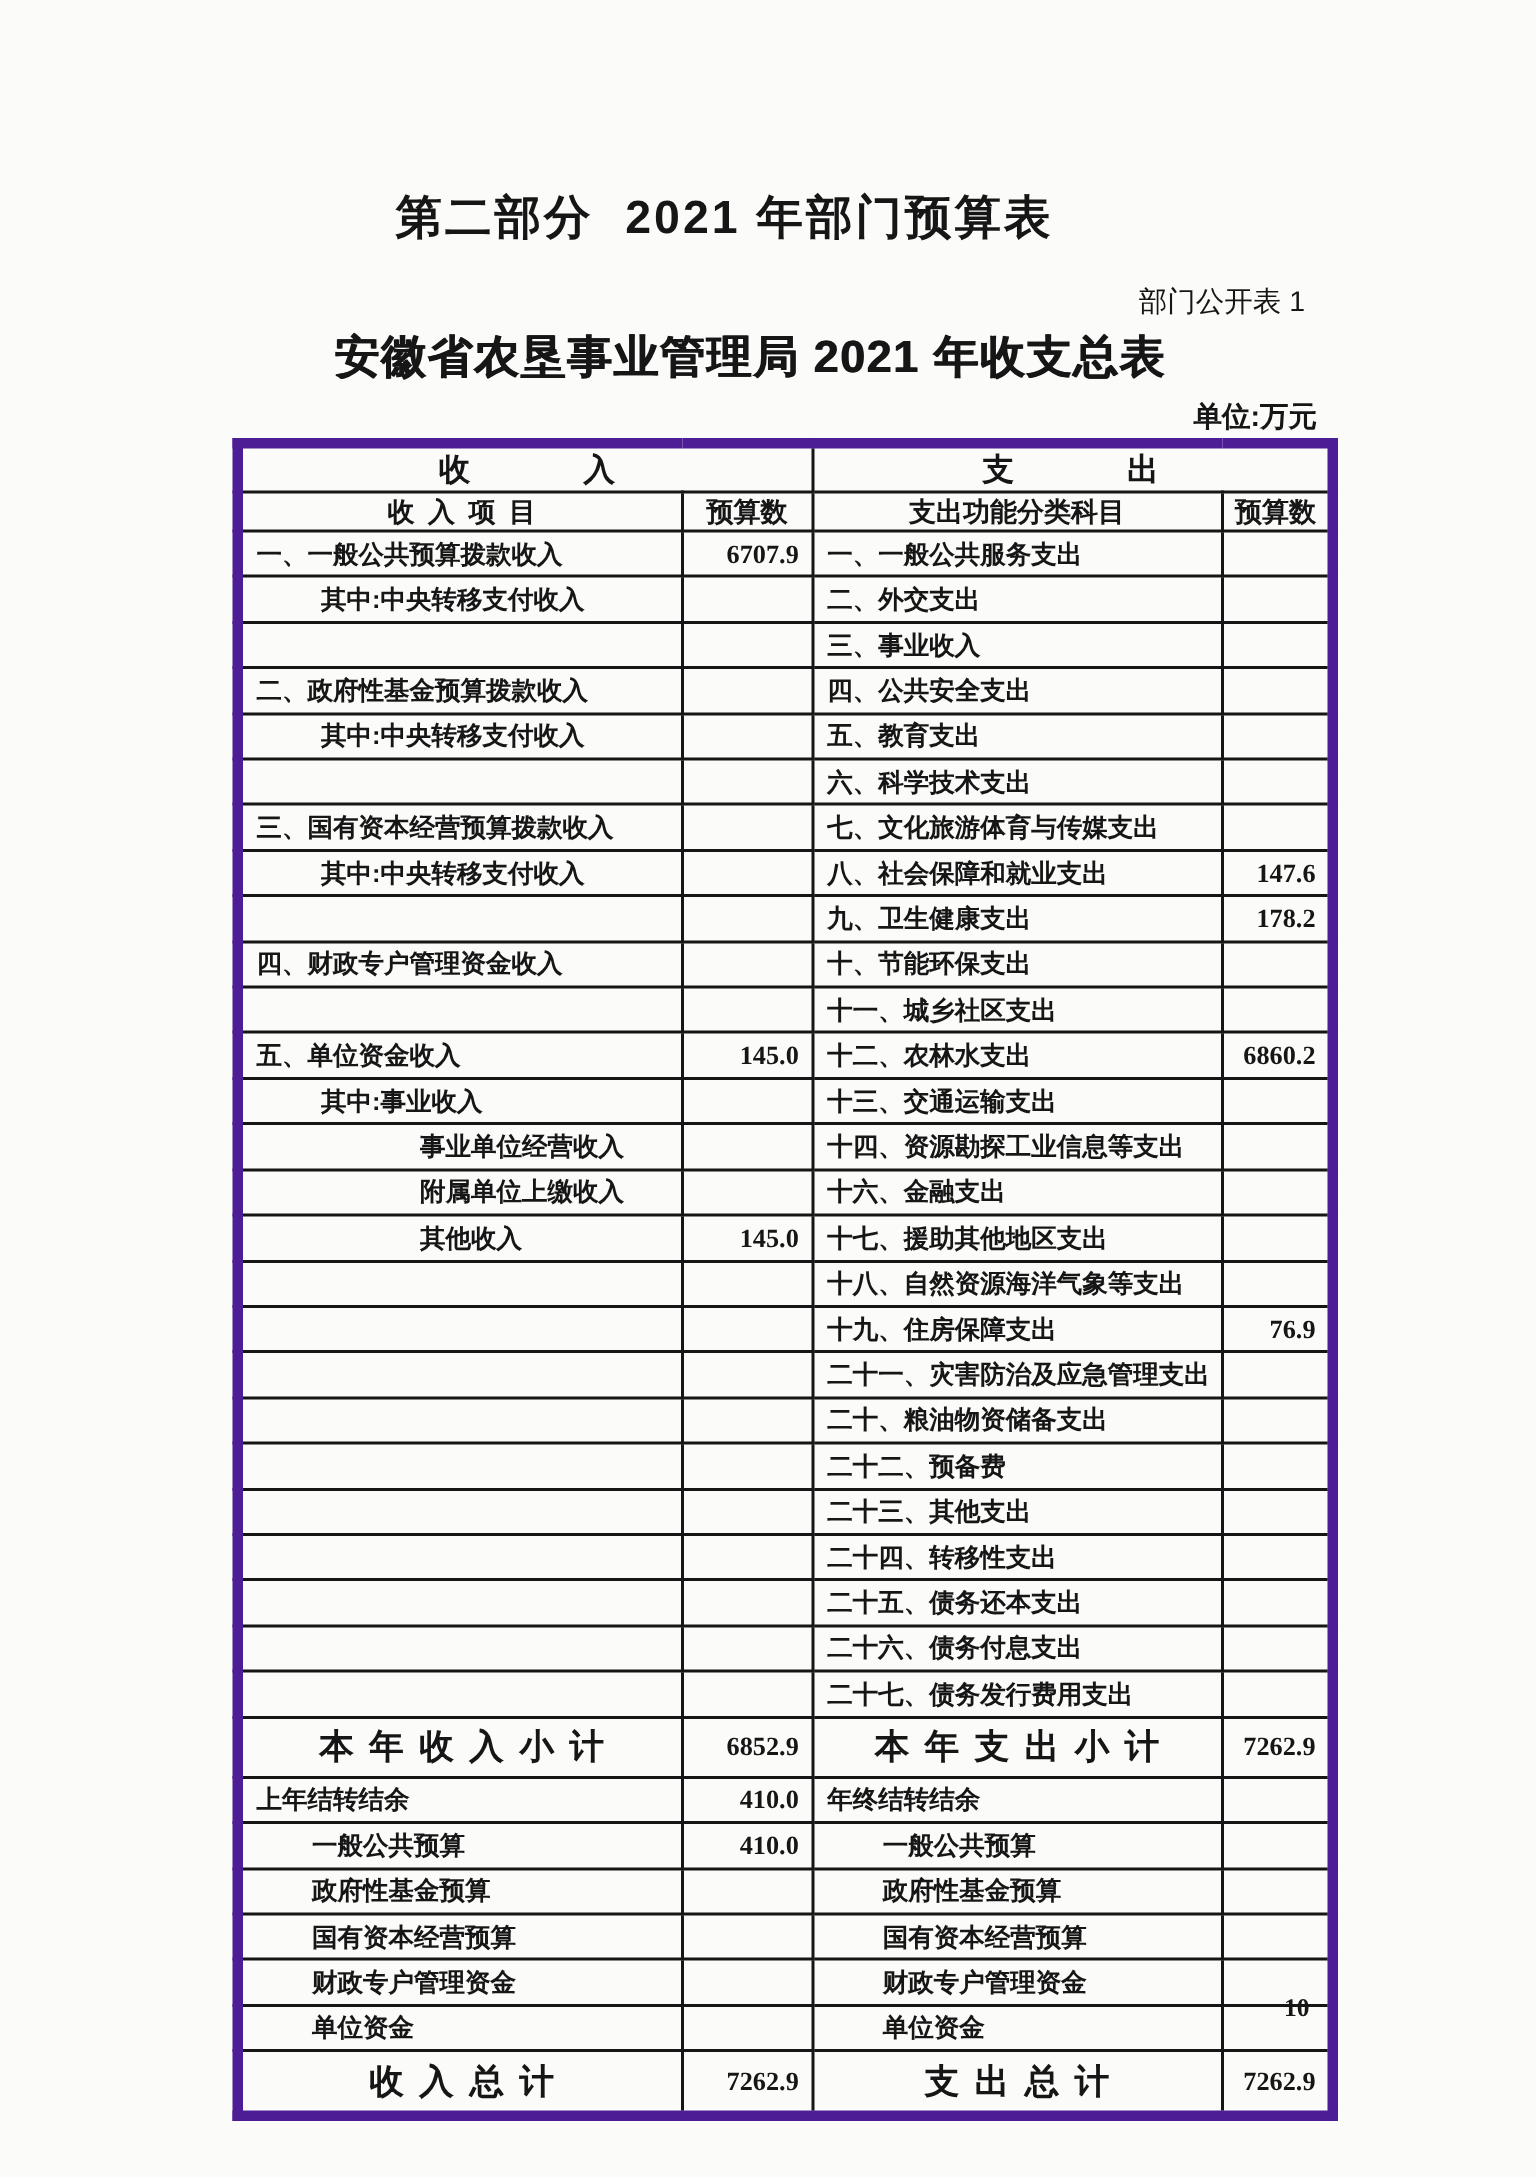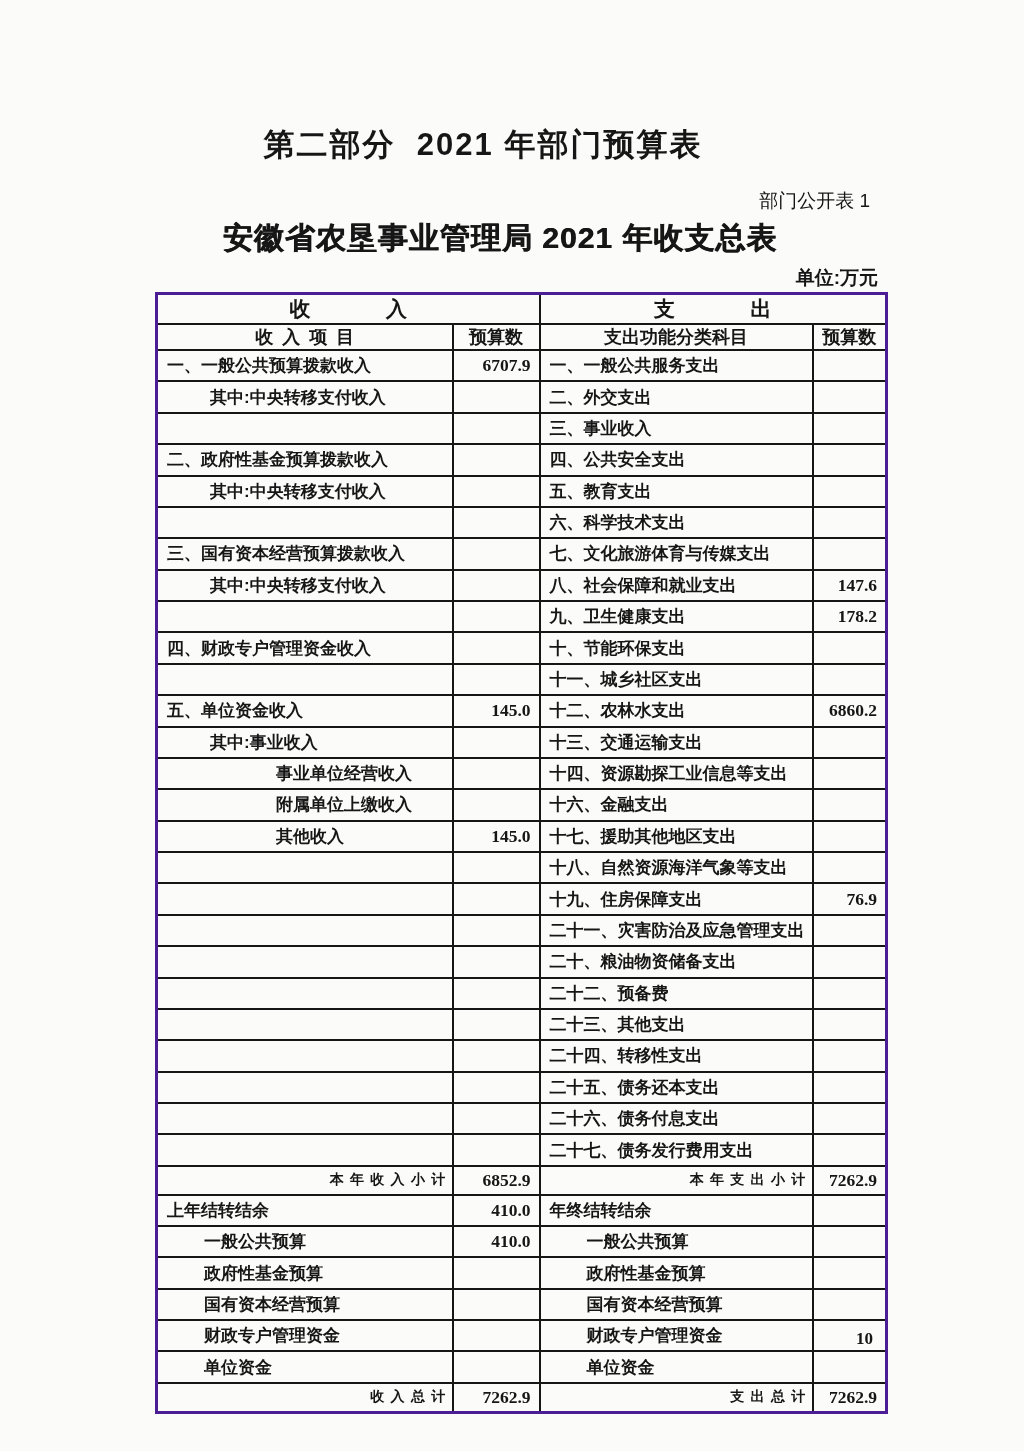--- a/index.html
+++ b/index.html
@@ -43,21 +43,21 @@
     top: 265px; right: 146px;
     font-size: 19px;
     font-weight: bold;
   }
   table.budget-table {
     position: absolute;
     left: 155px; top: 292px;
     width: 730px; height: 1122px;
     border-collapse: collapse;
     table-layout: fixed;
-    border: 3px solid #4c1d95;
+    border: 7px solid #4c1d95;
   }
   th, td {
     border: 2px solid #161616;
     padding: 0;
     font-weight: bold;
     overflow: hidden;
     white-space: nowrap;
   }
   th.grp {
     font-size: 21px;
@@ -67,24 +67,24 @@
   }
   th.sub { font-size: 18px; text-align: center; }
   th.sub.sp { letter-spacing: 0.5em; text-indent: 0.5em; }
   td.item { font-size: 17px; text-align: left; }
   td.item.ind0 { padding-left: 9px; }
   td.item.ind1 { padding-left: 52px; }
   td.item.ind2 { padding-left: 118px; }
   td.item.ind3 { padding-left: 46px; }
   td.item.ctr  {
     padding-left: 0;
-    text-align: right;
+    text-align: center;
     letter-spacing: 0.45em;
     text-indent: 0.45em;
-    font-size: 14px;
+    font-size: 23px;
   }
   td.num {
     font-family: "Liberation Serif", serif;
     font-size: 17.5px;
     text-align: right;
     padding-right: 8px;
   }
   .page-number {
     position: absolute;
     top: 1329px; right: 151px;

